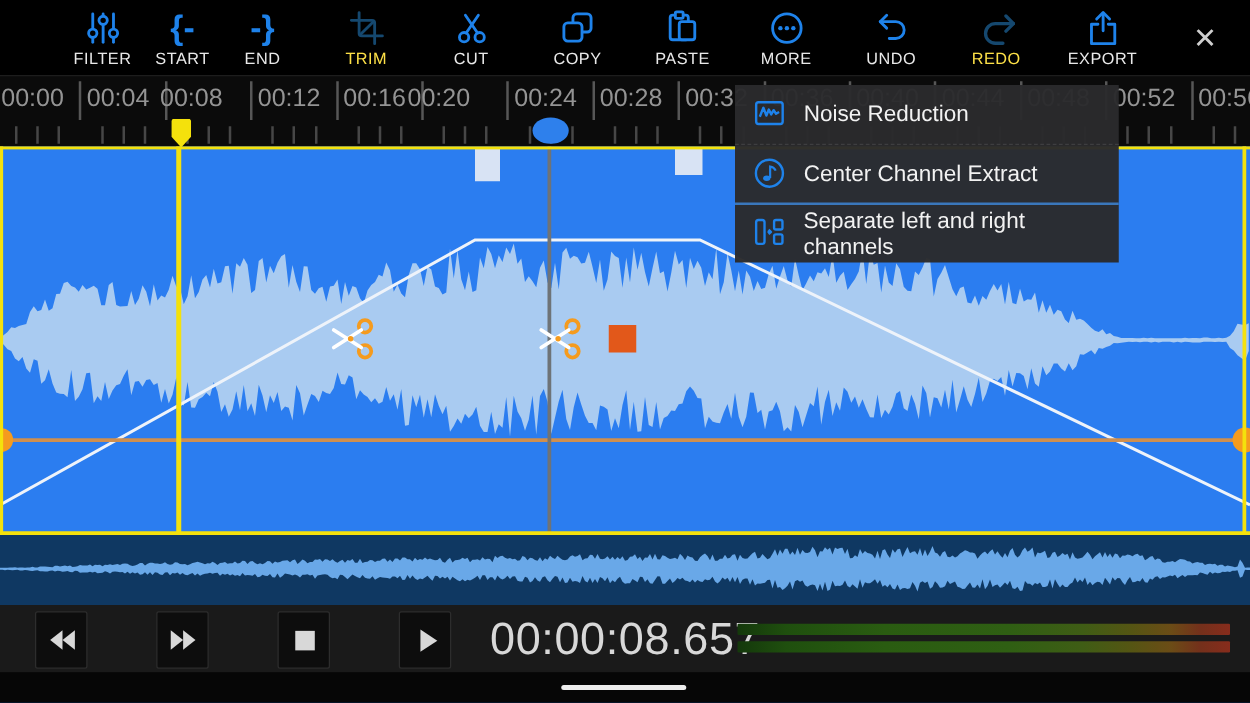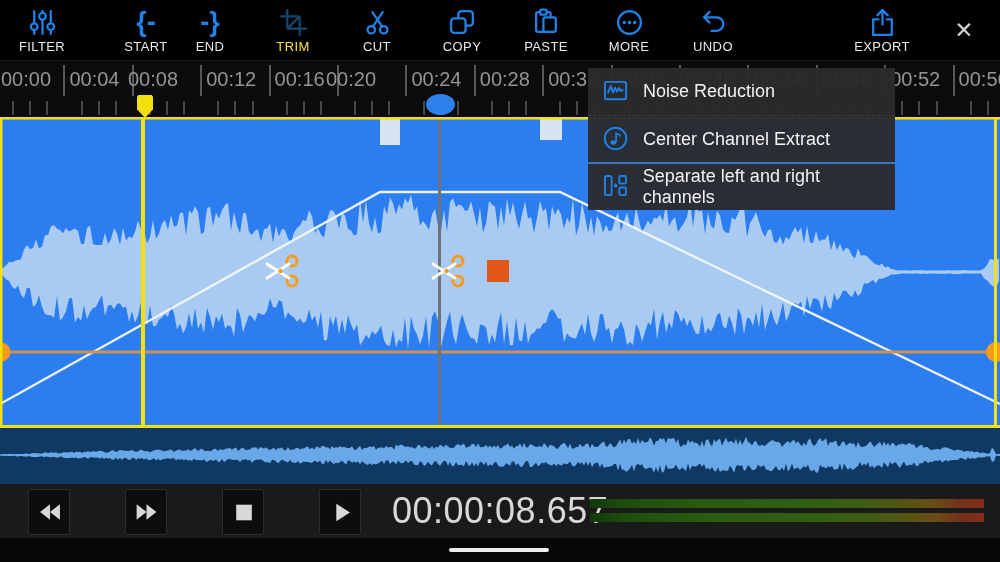--- a/index.html
+++ b/index.html
@@ -43,21 +43,21 @@
   .menu-row{height:47px;display:flex;align-items:center;padding-left:15px;gap:13px;cursor:pointer;box-sizing:border-box;}
   .menu-row + .menu-row{border-top:1px dashed #3e3e40;}
   .menu-row:nth-child(3){border-top:2px solid #3a77bc;justify-content:flex-end;}
   .menu-label{font-size:18px;color:#f2f2f2;}
 </style>
 </head>
 <body>
 
 <div id="app">
   <div id="toolbar">
-      <div class="tb-item" style="left: 0px;">
+      <div class="tb-item" style="left: 0px; padding-left: 40px;">
         <div class="tb-icon">
           <svg width="29" height="29" viewBox="0 0 28 28">
             <g stroke="#1e82ea" stroke-width="2.2" fill="none" stroke-linecap="round" stroke-linejoin="round">
               <line x1="6" y1="3" x2="6" y2="25"></line>
               <line x1="14" y1="3" x2="14" y2="25"></line>
               <line x1="22" y1="3" x2="22" y2="25"></line>
               <circle cx="6" cy="18" r="3.2" fill="#000"></circle>
               <circle cx="14" cy="8" r="3.2" fill="#000"></circle>
               <circle cx="22" cy="18" r="3.2" fill="#000"></circle>
             </g>
@@ -141,20 +141,31 @@
       <div class="tb-item" style="left: 671px;">
         <div class="tb-icon">
           <svg width="29" height="29" viewBox="0 0 28 28">
             <g stroke="#1e82ea" stroke-width="2.2" fill="none" stroke-linecap="round" stroke-linejoin="round">
               <path d="M10,4 L5,9 L10,14"></path>
               <path d="M5,9 H17 a6.5,6.5 0 0 1 0,13 H12"></path>
             </g>
           </svg>
         </div>
         <div class="tb-label">UNDO</div>
+      </div>
+      <div class="tb-item" style="left: 755px;">
+        <div class="tb-icon">
+          <svg width="29" height="29" viewBox="0 0 24 24">
+            <g stroke="#15486f" stroke-width="2.2" fill="none" stroke-linecap="round" stroke-linejoin="round">
+              <path d="M18,4 L23,9 L18,14"></path>
+              <path d="M23,9 H11 a6.5,6.5 0 0 0 0,13 H16"></path>
+            </g>
+          </svg>
+        </div>
+        <div class="tb-label disabled">REDO</div>
       </div>
       <div class="tb-item" style="left: 840px;">
         <div class="tb-icon">
           <svg width="29" height="29" viewBox="0 0 28 28">
             <g stroke="#1e82ea" stroke-width="2.2" fill="none" stroke-linecap="round" stroke-linejoin="round">
               <path d="M9,7 L14,2 L19,7"></path>
               <line x1="14" y1="2.5" x2="14" y2="16"></line>
               <path d="M10,11 H5 V26 H23 V11 H18"></path>
             </g>
           </svg>

